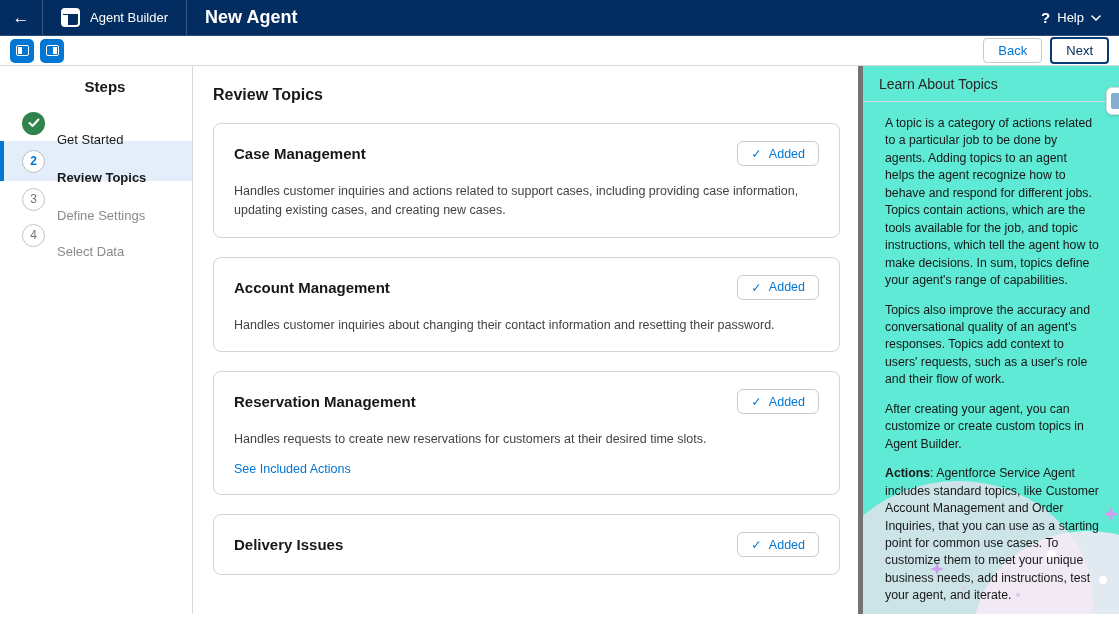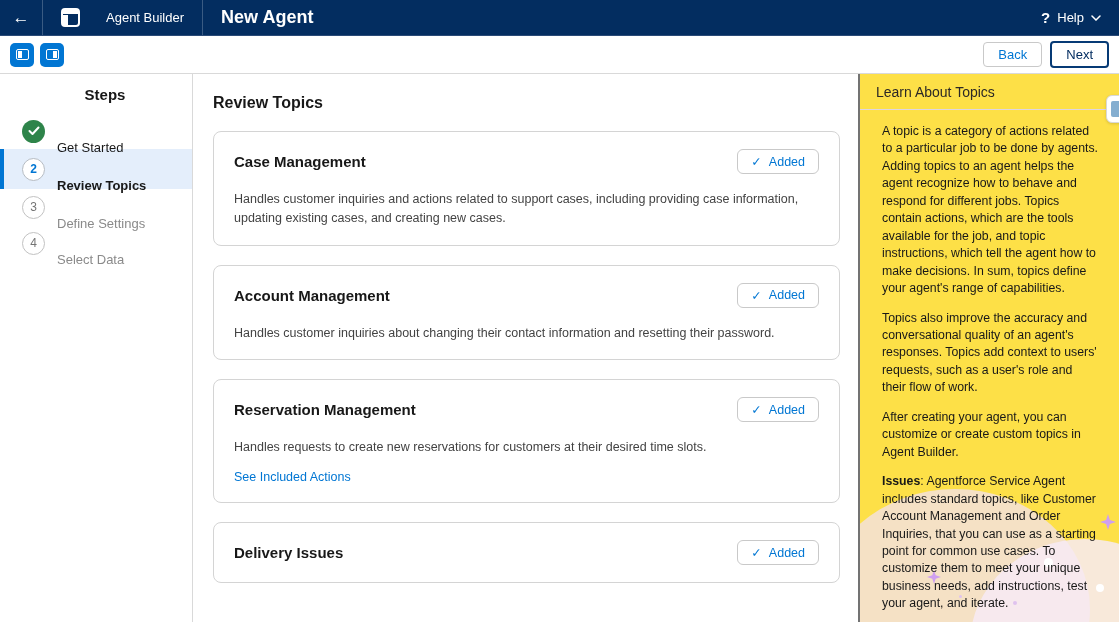--- a/index.html
+++ b/index.html
@@ -3,33 +3,33 @@
 <meta charset="utf-8">
 <style>
   * { box-sizing: border-box; margin: 0; padding: 0; }
   html,body { width:1119px; height:622px; overflow:hidden; }
   body { font-family:"Liberation Sans", sans-serif; background:#fff; color:#181818; }
 
   
   .navbar { height:36px; background:#032d60; display:flex; align-items:center; color:#fff; border-bottom:1px solid #2a4a77; }
   .nav-back { width:42px; height:100%; display:flex; align-items:center; justify-content:center; font-size:17px; cursor:pointer; background:none; border:none; color:#fff; }
   .nav-sep { width:1px; height:100%; background:rgba(255,255,255,0.22); }
-  .nav-brand { display:flex; align-items:center; gap:26px; padding:0 18px; height:100%; }
+  .nav-brand { display:flex; align-items:center; gap:10px; padding:0 18px; height:100%; }
   .brand-icon { width:19px; height:19px; border:2px solid #fff; border-radius:4px; position:relative; }
   .brand-icon::before { content:""; position:absolute; top:0; left:0; right:0; height:4px; background:#fff; }
   .brand-icon::after { content:""; position:absolute; top:5px; left:0; width:5px; bottom:0; background:#fff; }
   .nav-app { font-size:13px; }
   .nav-title { font-size:18px; font-weight:bold; padding:0 18px; }
   .nav-spacer { flex:1; }
   .nav-help { display:flex; align-items:center; gap:7px; padding-right:18px; cursor:pointer; }
   .nav-help .qmark { font-size:15px; font-weight:bold; }
   .nav-help .hlabel { font-size:13px; }
 
   
-  .toolbar { height:38px; background:#fff; border-bottom:1px solid #d9d9d9; display:flex; align-items:center; padding:0 10px; }
+  .toolbar { height:30px; background:#fff; border-bottom:1px solid #d9d9d9; display:flex; align-items:center; padding:0 10px; }
   .ptog { width:24px; height:24px; background:#0176d3; border:none; border-radius:5px; display:flex; align-items:center; justify-content:center; margin-right:6px; cursor:pointer; }
   .pframe { width:13px; height:11px; border:1.5px solid #fff; border-radius:2px; position:relative; }
   .pframe.left::before  { content:""; position:absolute; left:1px;  top:1px; bottom:1px; width:4px; background:#fff; }
   .pframe.right::before { content:""; position:absolute; right:1px; top:1px; bottom:1px; width:4px; background:#fff; }
   .tb-spacer { flex:1; }
   .btn { font-family:"Liberation Sans", sans-serif; font-size:13px; border-radius:4px; background:#fff; cursor:pointer; padding:4px 14px; }
   .btn-back { border:1px solid #c9c9c9; color:#0176d3; margin-right:8px; }
   .btn-next { border:2px solid #063a75; color:#032d60; font-weight:500; }
 
   
@@ -52,21 +52,21 @@
   .main { flex:1; padding:20px 18px 0 20px; overflow:hidden; background:#fff; }
   .main h1 { font-size:16px; margin:0 0 19px 0; color:#181818; }
   .topic-card { border:1px solid #d4d4d4; border-radius:8px; padding:17px 20px; margin-bottom:19px; background:#fff; }
   .topic-head { display:flex; align-items:center; justify-content:space-between; }
   .topic-name { font-size:15px; font-weight:bold; color:#181818; }
   .added-btn { display:flex; align-items:center; gap:7px; background:#fff; border:1px solid #c9c9c9; border-radius:6px; padding:4px 13px; color:#0176d3; font-size:12.5px; cursor:pointer; font-family:"Liberation Sans", sans-serif; }
   .topic-desc { font-size:12.5px; color:#434343; line-height:1.5; margin-top:16px; }
   .topic-link { display:inline-block; font-size:12.5px; color:#0176d3; margin-top:13px; cursor:pointer; text-decoration:none; }
 
   
-  .help-panel { width:261px; flex-shrink:0; background:#fde047; border-left:2px solid #737373; position:relative; }
+  .help-panel { width:261px; flex-shrink:0; background:#5eead4; border-left:5px solid #737373; position:relative; }
   .hp-header { padding:10px 16px 9px 16px; font-size:14px; color:#2b2826; border-bottom:1px solid #ddd5e2; position:relative; z-index:2; }
   .hp-body { padding:13px 20px 0 22px; position:relative; z-index:2; }
   .hp-body p { font-size:12.3px; line-height:1.42; color:#181818; margin-bottom:12px; }
 
   .hp-deco { position:absolute; inset:0; overflow:hidden; z-index:1; pointer-events:none; }
   .blob { position:absolute; border-radius:50%; }
   .blob1 { left:-40px; top:415px; width:270px; height:240px; background:#f1e2ef; opacity:.75; }
   .blob2 { left:110px; top:465px; width:230px; height:210px; background:#f7eaf4; opacity:.85; }
   .sparkle { position:absolute; background:#cf9ff0; clip-path:polygon(50% 0,62% 38%,100% 50%,62% 62%,50% 100%,38% 62%,0 50%,38% 38%); }
   .sp1 { left:240px; top:440px; width:16px; height:16px; }
@@ -209,18 +209,18 @@
     <div class="hp-header">Learn About Topics</div>
 
     <div class="hp-handle">
       <span class="glyph"></span>
     </div>
 
     <div class="hp-body">
       <p>A topic is a category of actions related to a particular job to be done by agents. Adding topics to an agent helps the agent recognize how to behave and respond for different jobs. Topics contain actions, which are the tools available for the job, and topic instructions, which tell the agent how to make decisions. In sum, topics define your agent's range of capabilities.</p>
       <p>Topics also improve the accuracy and conversational quality of an agent's responses. Topics add context to users' requests, such as a user's role and their flow of work.</p>
       <p>After creating your agent, you can customize or create custom topics in Agent Builder.</p>
-      <p><b>Issues</b><span>: Agentforce Service Agent includes standard topics, like Customer Account Management and Order Inquiries, that you can use as a starting point for common use cases. To customize them to meet your unique business needs, add instructions, test your agent, and iterate.</span></p>
+      <p><b>Actions</b><span>: Agentforce Service Agent includes standard topics, like Customer Account Management and Order Inquiries, that you can use as a starting point for common use cases. To customize them to meet your unique business needs, add instructions, test your agent, and iterate.</span></p>
 
     </div>
   </aside>
 
 </div>
 
 </body></html>

